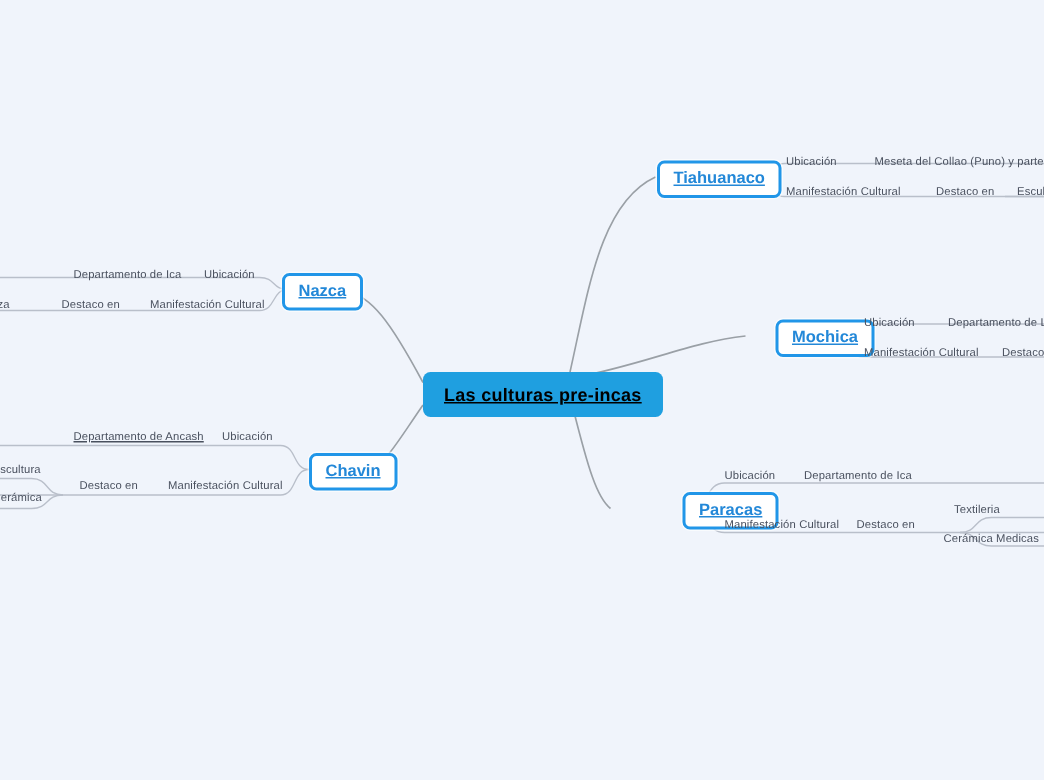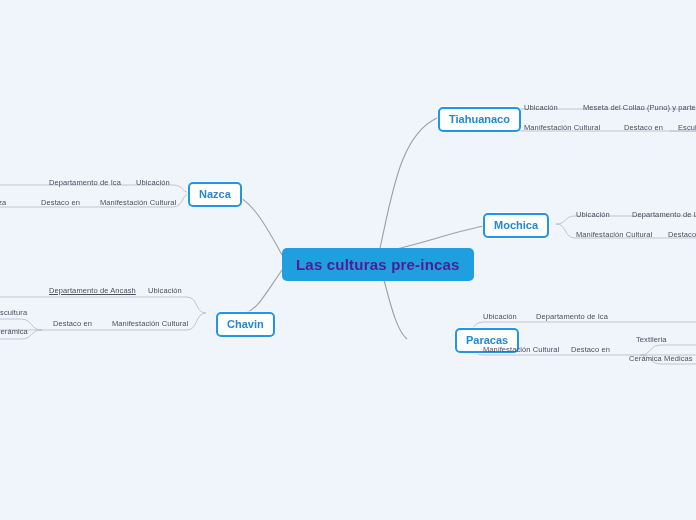--- a/index.html
+++ b/index.html
@@ -26,27 +26,28 @@
     left: 0;
     top: 0;
     width: 696px;
     height: 520px;
     pointer-events: none;
   }
   .node {
     position: absolute;
     box-sizing: border-box;
     white-space: nowrap;
+    text-decoration: underline;
   }
   
   .root-node {
     background: #1f9fe0;
-    color: #4c1d95;
+    color: #000000;
     font-weight: bold;
-    font-size: 15px;
+    font-size: 12px;
     border-radius: 5px;
     padding: 9px 14px;
     letter-spacing: 0.2px;
     line-height: 1;
   }
   
   .culture-node {
     background: #ffffff;
     color: #2388d8;
     font-weight: bold;
@@ -116,21 +117,21 @@
 
   <div class="node culture-node" style="left:438px; top:107px;">
     <span>Tiahuanaco</span>
   </div>
   <div class="leaf-label" style="left:524px; top:104px;">Ubicación</div>
   <div class="leaf-label" style="left:583px; top:104px;">Meseta del Collao (Puno) y parte de Boli</div>
   <div class="leaf-label" style="left:524px; top:124px;">Manifestación Cultural</div>
   <div class="leaf-label" style="left:624px; top:124px;">Destaco en</div>
   <div class="leaf-label" style="left:678px; top:124px;">Escult</div>
 
-  <div class="node culture-node" style="left:483px; top:213px;">
+  <div class="node culture-node" style="left:517px; top:213px;">
     <span>Mochica</span>
   </div>
   <div class="leaf-label" style="left:576px; top:211px;">Ubicación</div>
   <div class="leaf-label" style="left:632px; top:211px;">Departamento de La L</div>
   <div class="leaf-label" style="left:576px; top:231px;">Manifestación Cultural</div>
   <div class="leaf-label" style="left:668px; top:231px;">Destaco e</div>
 
   <div class="node culture-node" style="left:407px; top:328px;margin-left:48px;">
     <span>Paracas</span>
   </div>
@@ -143,21 +144,21 @@
 
   <div class="node culture-node" style="left:188px; top:182px;">
     <span>Nazca</span>
   </div>
   <div class="leaf-label" style="left:136px; top:179px;">Ubicación</div>
   <div class="leaf-label" style="left:49px; top:179px;">Departamento de Ica</div>
   <div class="leaf-label" style="left:100px; top:199px;">Manifestación Cultural</div>
   <div class="leaf-label" style="left:41px; top:199px;">Destaco en</div>
   <div class="leaf-label" style="left:-6px; top:199px;">aza</div>
 
-  <div class="node culture-node" style="left:206px; top:312px;margin-left:10px;">
+  <div class="node culture-node" style="left:206px; top:302px;">
     <span>Chavin</span>
   </div>
   <div class="leaf-label" style="left:148px; top:287px;">Ubicación</div>
   <div class="leaf-label" style="left:49px; top:287px;text-decoration:underline;">Departamento de Ancash</div>
   <div class="leaf-label" style="left:112px; top:320px;">Manifestación Cultural</div>
   <div class="leaf-label" style="left:53px; top:320px;">Destaco en</div>
   <div class="leaf-label" style="left:-5px; top:309px;">Escultura</div>
   <div class="leaf-label" style="left:-5px; top:328px;">Cerámica</div>
 
 </div>

